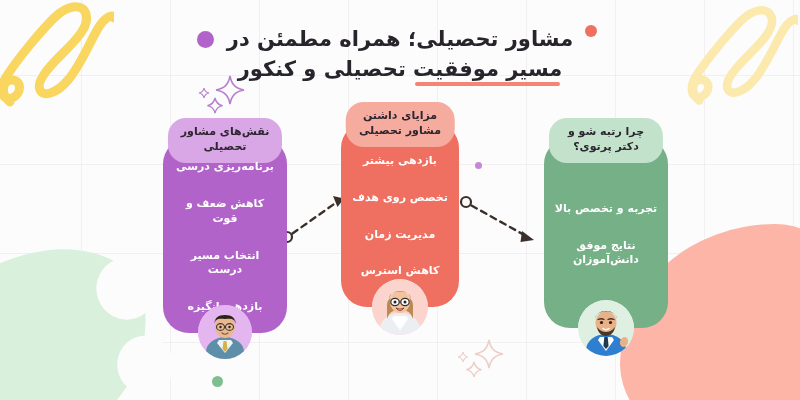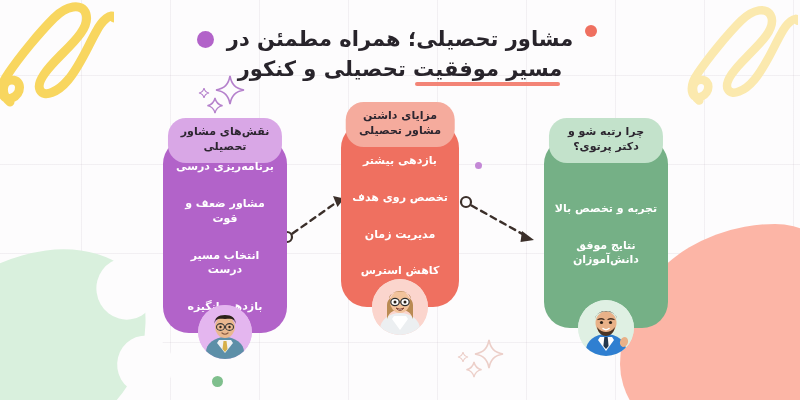--- a/index.html
+++ b/index.html
@@ -260,21 +260,21 @@
   <svg class="connector" style="left:456px; top:192px;" width="88" height="72" viewBox="0 0 88 72" fill="none">
     <circle cx="10" cy="10" r="5" stroke="#3b2f2a" stroke-width="2.2" fill="none"></circle>
     <path d="M15.5 13.5 L70 44" stroke="#3b2f2a" stroke-width="2.4" stroke-dasharray="6 5" stroke-linecap="round"></path>
     <path d="M66 39 L78 48 L64.5 50 Z" fill="#3b2f2a"></path>
   </svg>
 
   <div class="card" id="card-roles">
     <div class="tab">نقش‌های مشاور تحصیلی</div>
     <div class="items">
       <div class="it">برنامه‌ریزی درسی</div>
-      <div class="it">مشاور ضعف و قوت</div>
+      <div class="it">کاهش ضعف و قوت</div>
       <div class="it">انتخاب مسیر درست</div>
       <div class="it">بازدهی انگیزه</div>
     </div>
     <div class="avatar">
       <svg width="54" height="54" viewBox="0 0 54 54">
         <circle cx="27" cy="27" r="27" fill="#e4b6ef"></circle>
         <ellipse cx="27" cy="47" rx="19" ry="15" fill="#5d8fa8"></ellipse>
         <path d="M19 38 L27 48 L35 38 L33 35 L21 35 Z" fill="#f0f2f4"></path>
         <path d="M25.5 36 L28.5 36 L29.5 44 L27 47 L24.5 44 Z" fill="#d6b04a"></path>
         <ellipse cx="27" cy="22" rx="10" ry="11" fill="#e9b88f"></ellipse>

